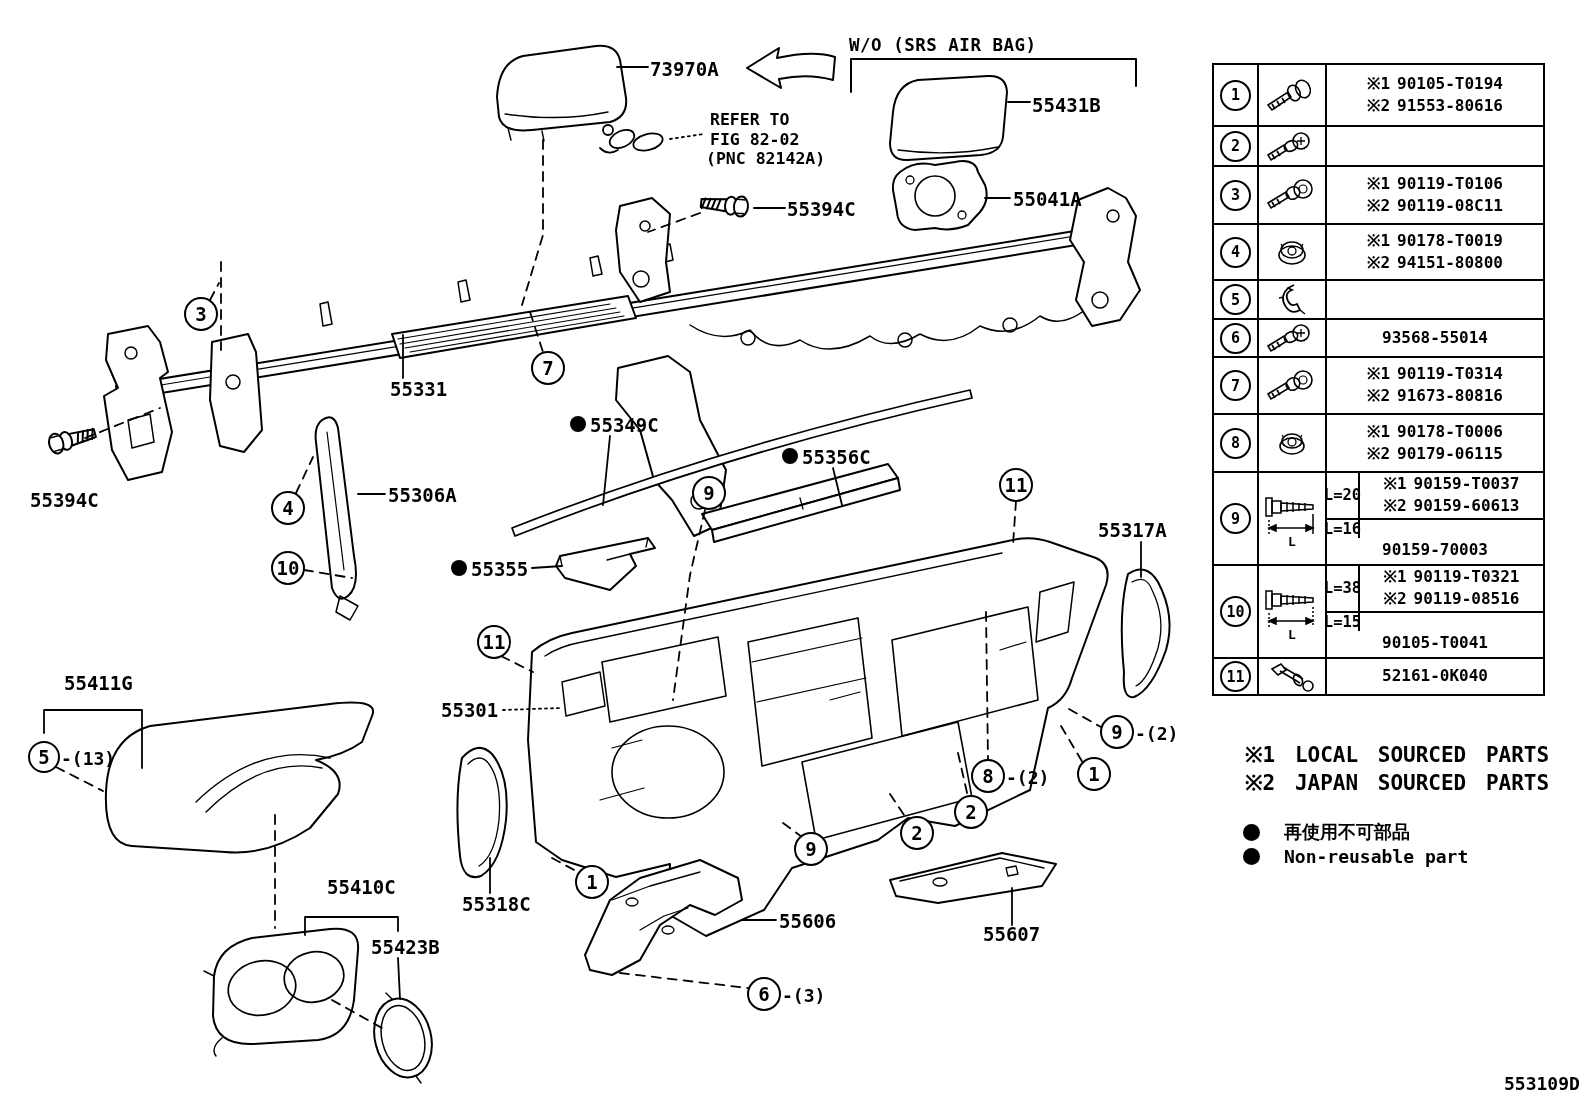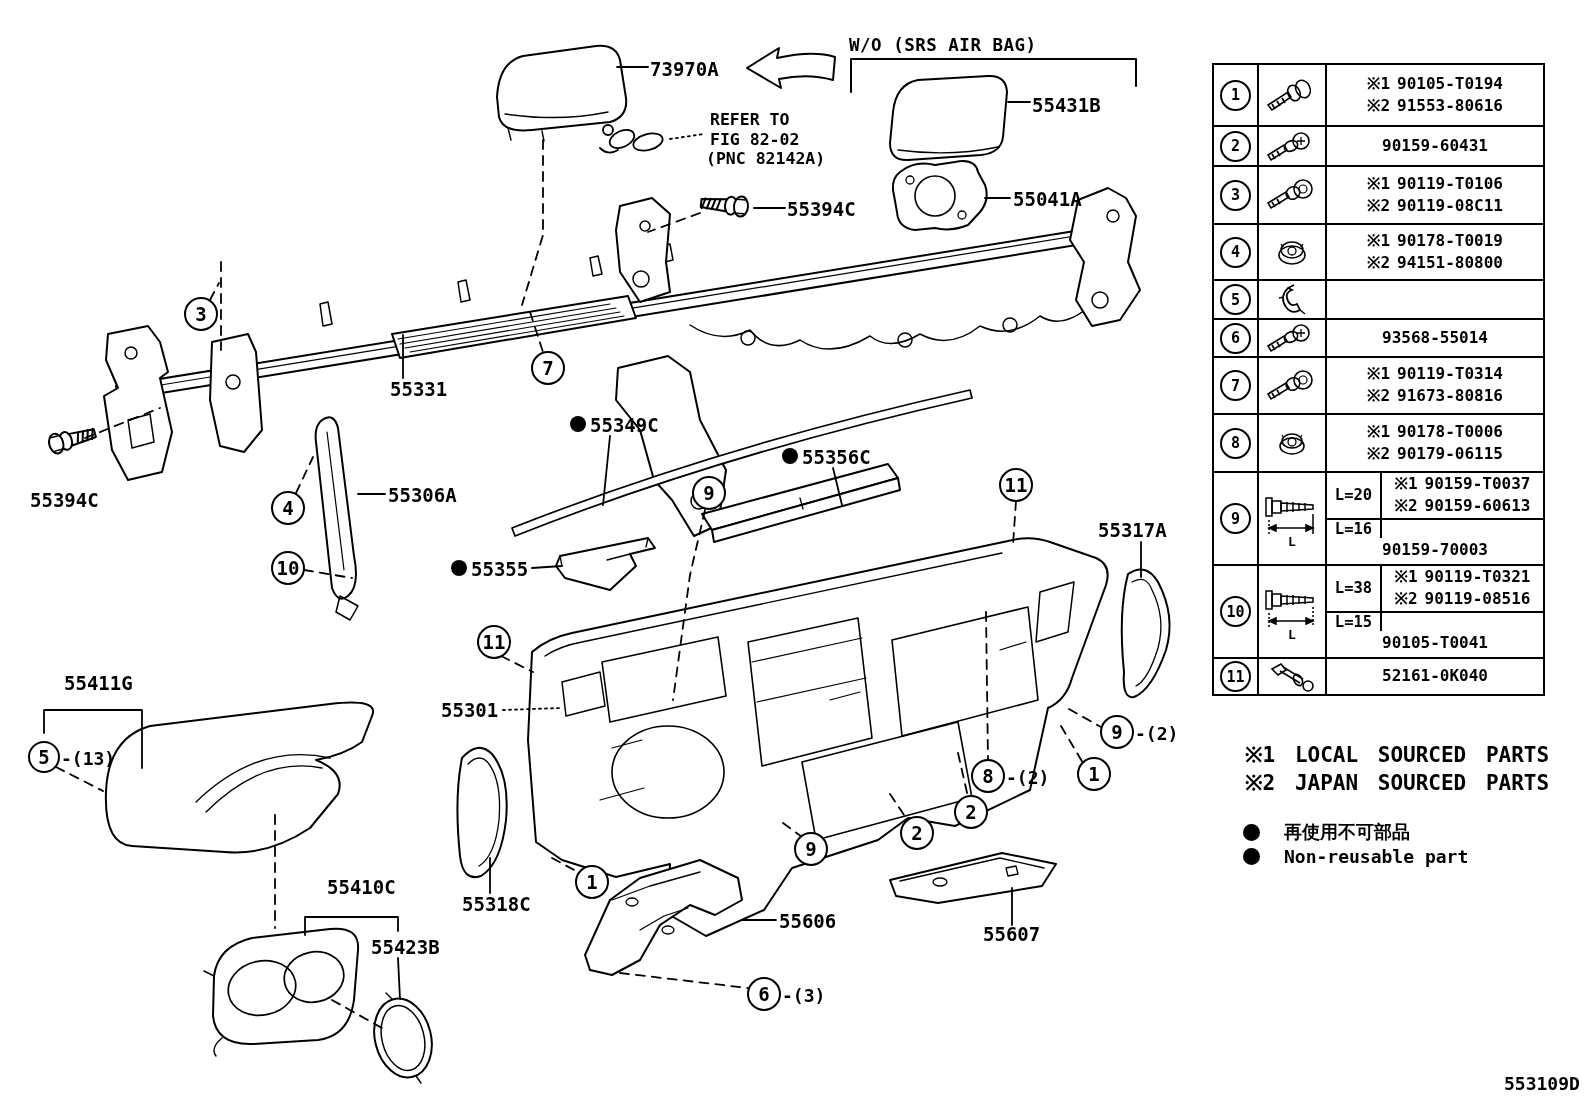--- a/index.html
+++ b/index.html
@@ -26,21 +26,21 @@
           align-items:center;box-sizing:border-box;}
   .plines{display:flex;flex-direction:column;align-items:flex-start;gap:1px;}
   .pline{display:flex;gap:7px;font-size:16px;font-weight:bold;line-height:1.3;
          white-space:nowrap;}
   .numcirc{width:27px;height:27px;border:2px solid #000;border-radius:50%;
            display:flex;align-items:center;justify-content:center;
            font-size:15px;font-weight:bold;}
   .csub{flex:1;display:flex;flex-direction:column;}
   .subrow{display:flex;flex:1;box-sizing:border-box;}
   .subrow + .subrow{border-top:2px solid #000;flex-direction:column;}
-  .clen{width:55px;border-right:2px solid #000;display:flex;align-items:center;
+  .clen{width:33px;border-right:2px solid #000;display:flex;align-items:center;
         justify-content:center;font-size:15.5px;font-weight:bold;box-sizing:border-box;}
   .cpn{flex:1;display:flex;flex-direction:column;justify-content:center;align-items:center;}
   
   .legline{position:absolute;font-size:21px;font-weight:bold;white-space:nowrap;
            word-spacing:7px;}
   .dotline{position:absolute;display:flex;align-items:center;gap:24px;
            font-size:18px;font-weight:bold;white-space:nowrap;}
   .bdot{width:17px;height:17px;border-radius:50%;background:#000;flex:none;}
   .jp{font-family:"DejaVu Sans","DejaVu Sans Mono",sans-serif;}
 </style>
@@ -393,27 +393,20 @@
     <div class="cicon">
           <svg width="56" height="34" viewBox="0 0 56 34" stroke="#000" fill="none" stroke-width="1.6">
             <polygon points="4,26 20,16 23,21 7,31"></polygon>
             <line x1="8" y1="25" x2="11" y2="30"></line>
             <line x1="13" y1="22" x2="16" y2="27"></line>
             <ellipse cx="27" cy="17" rx="7" ry="5" transform="rotate(-25 27 17)"></ellipse>
             <circle cx="37" cy="12" r="8"></circle>
             <path d="M33,12 h8 M37,8 v8" stroke-width="1.3"></path>
           </svg>
         </div>
-    <div class="cparts">
-          <div class="plines">
-      <div class="pline">
-              <span>90159-60431</span>
-            </div>
-    </div>
-        </div>
   </div>
 
   <div class="frow" style="height:58px">
     <div class="cnum">
           <div class="numcirc">
             <span>3</span>
           </div>
         </div>
     <div class="cicon">
           <svg width="56" height="40" viewBox="0 0 56 40" stroke="#000" fill="none" stroke-width="1.6">

